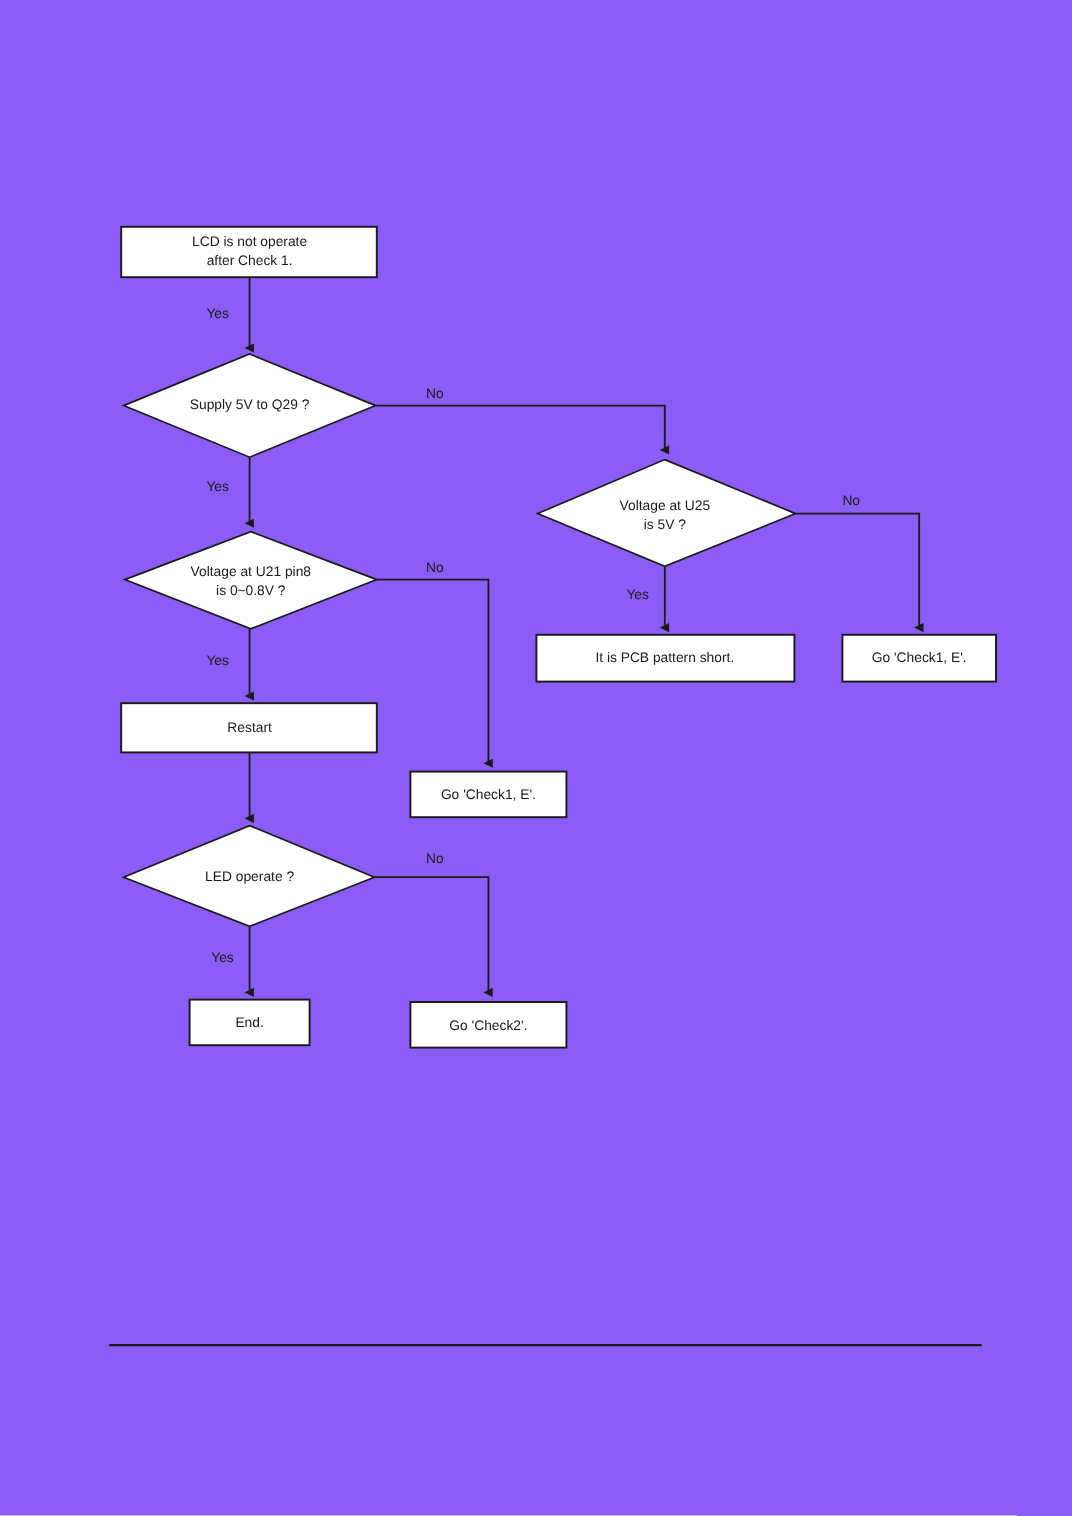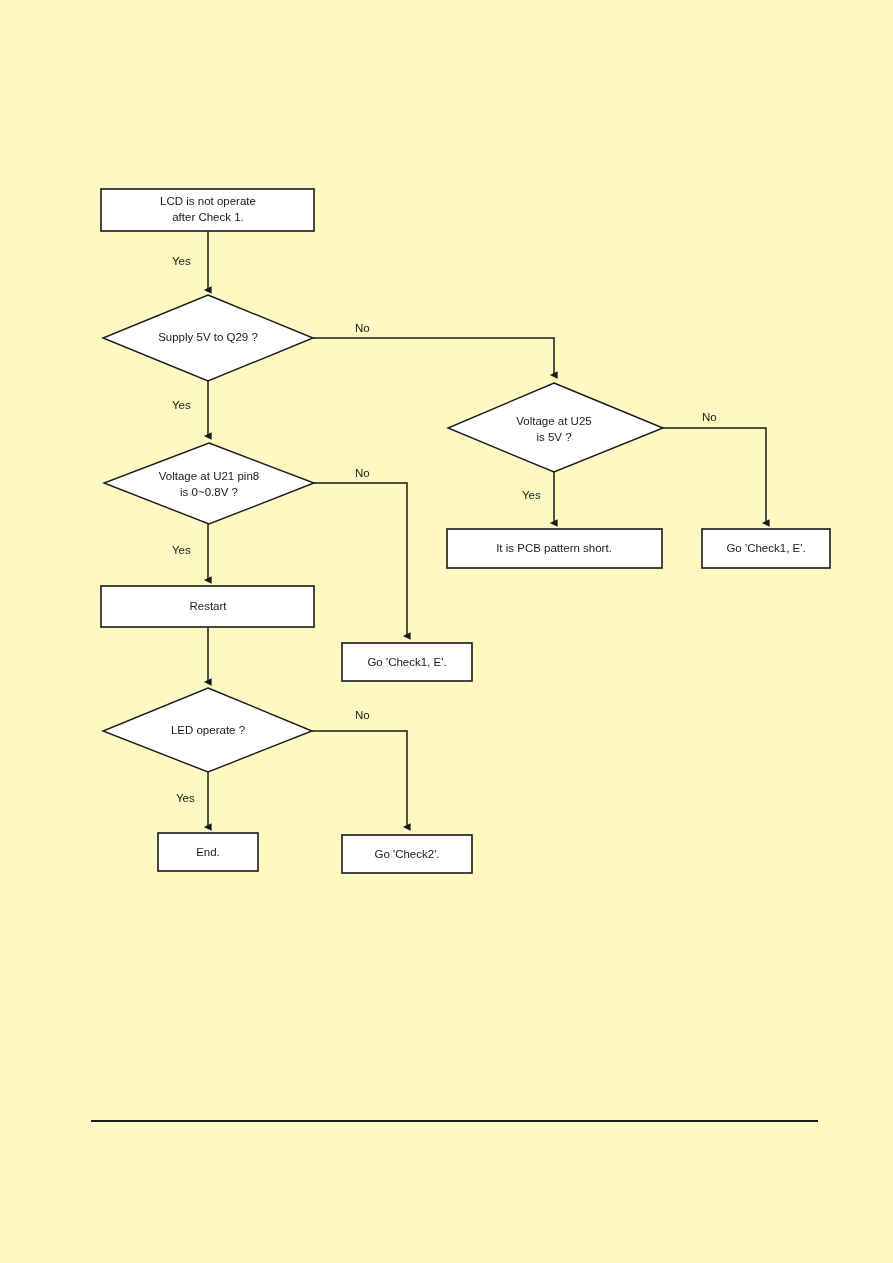--- a/index.html
+++ b/index.html
@@ -7,21 +7,21 @@
     padding: 0;
     background: #ffffff;
   }
   body {
     font-family: "Liberation Sans", sans-serif;
   }
   #page {
     position: relative;
     width: 893px;
     height: 1263px;
-    background: #fef9c3;
+    background: #8b5cf6;
     overflow: hidden;
   }
   #flowchart-svg {
     position: absolute;
     left: 0;
     top: 0;
     width: 893px;
     height: 1263px;
   }
   .node-text {

